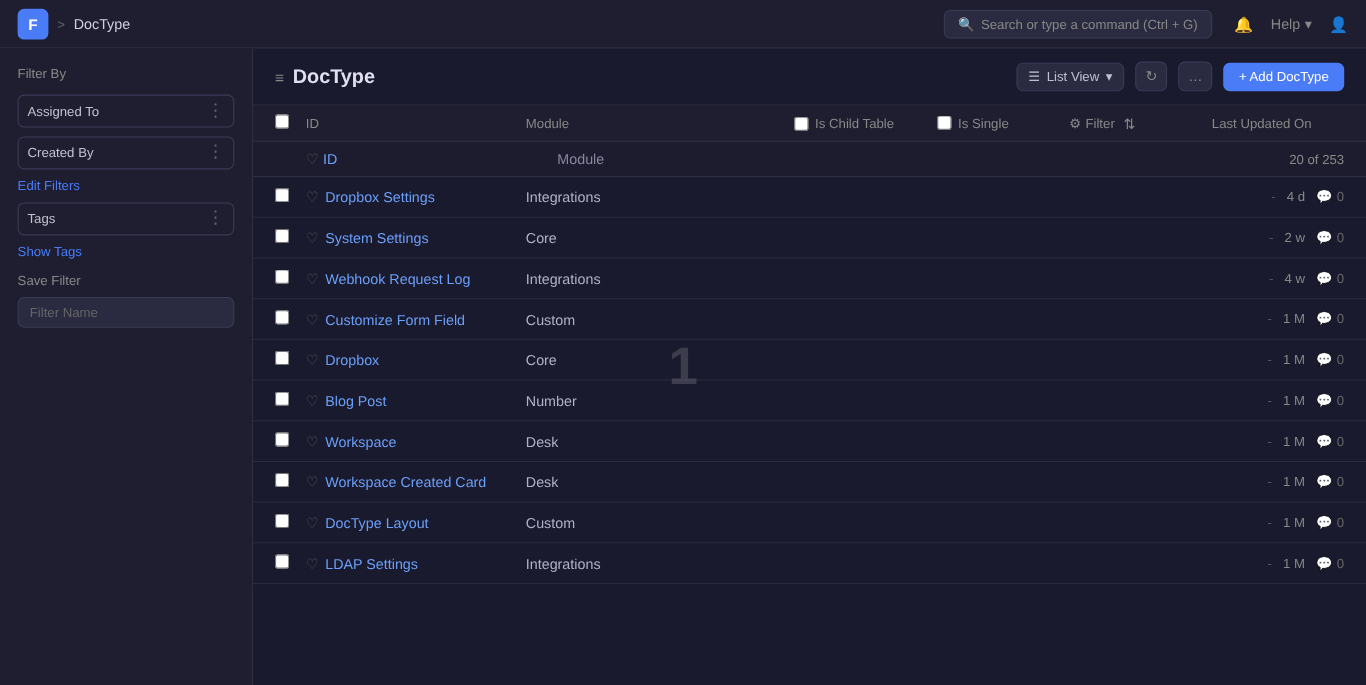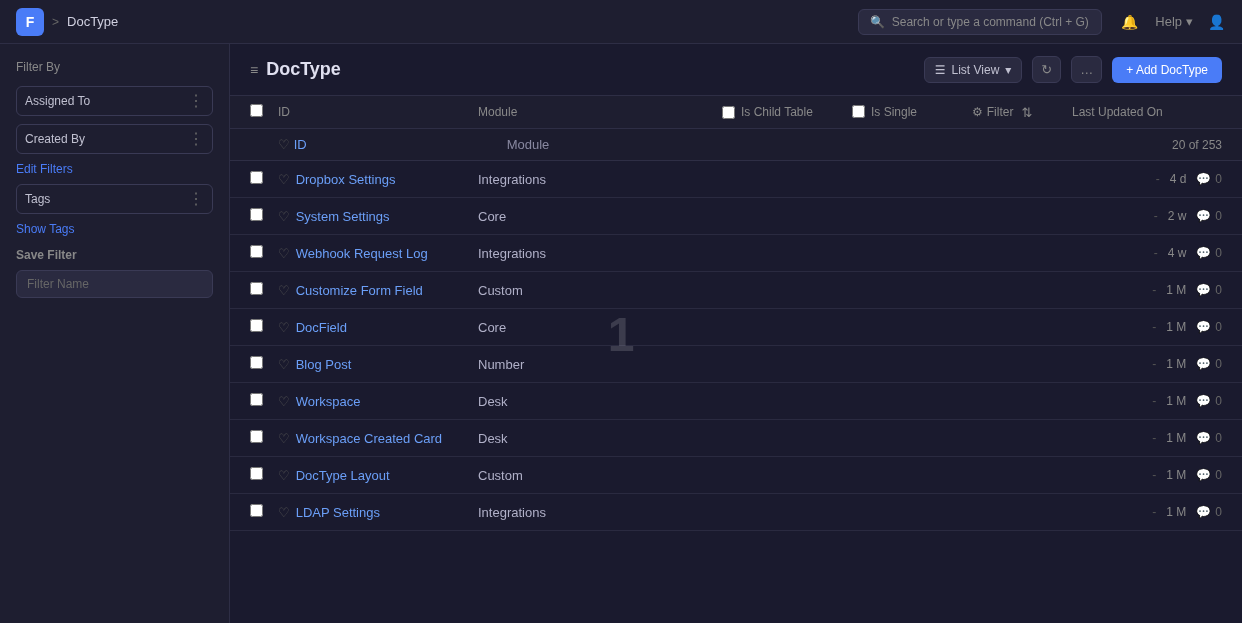--- a/index.html
+++ b/index.html
@@ -117,21 +117,21 @@
       font-size: 12px;
       cursor: pointer;
       margin-bottom: 8px;
       display: block;
     }
     .save-filter-label {
       font-size: 12px;
       color: #888;
       margin-top: 12px;
       margin-bottom: 8px;
-      font-weight: 700;
+      font-weight: 400;
     }
     .filter-name-input {
       width: 100%;
       background: #2a2a40;
       border: 1px solid #3a3a55;
       border-radius: 6px;
       padding: 6px 10px;
       color: #888;
       font-size: 12px;
       outline: none;
@@ -255,21 +255,21 @@
       font-size: 12px;
     }
     .col-filter-actions {
       width: 100px;
       display: flex;
       align-items: center;
       gap: 8px;
     }
     .col-last-updated {
       width: 150px;
-      text-align: left;
+      text-align: center;
       color: #888;
       font-size: 12px;
     }
     .filter-btn {
       display: flex;
       align-items: center;
       gap: 4px;
       color: #888;
       font-size: 12px;
       cursor: pointer;
@@ -578,21 +578,21 @@
         <span>0</span>
       </div>
     </div>
   </div>
           <div class="table-row">
     <div class="row-checkbox">
       <input type="checkbox" style="">
     </div>
     <div class="row-id-cell">
       <span class="heart-icon">♡</span>
-      <a class="row-id-link">DocField</a>
+      <a class="row-id-link">Dropbox</a>
     </div>
     <div class="row-module-cell">Core</div>
     <div class="row-child-table" style="width:130px;"></div>
     <div class="row-single" style="width:120px;"></div>
     <div class="row-filter-area" style="width:100px;"></div>
     <div class="row-last-updated">
       <span class="row-dash">-</span>
       <span>1 M</span>
       <div class="comment-area">
         <span>💬</span>

